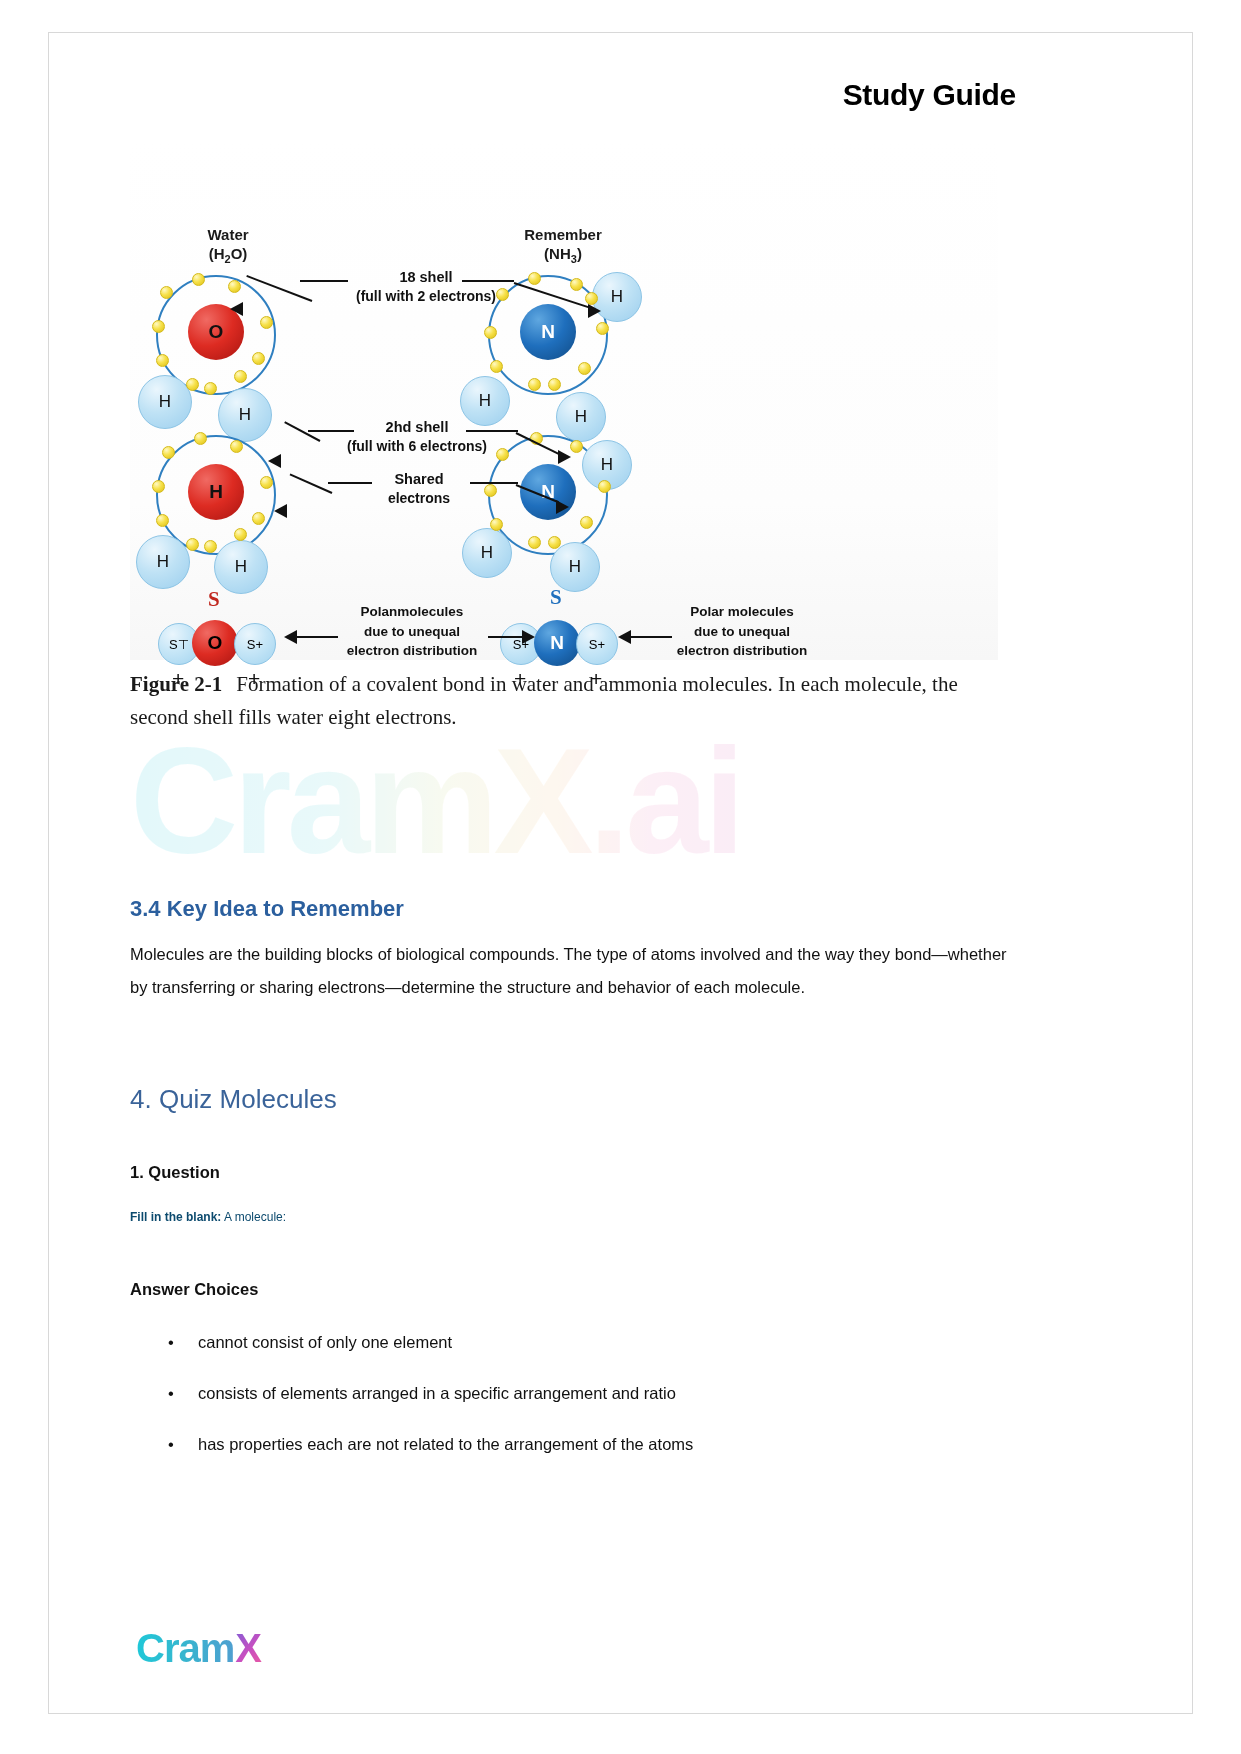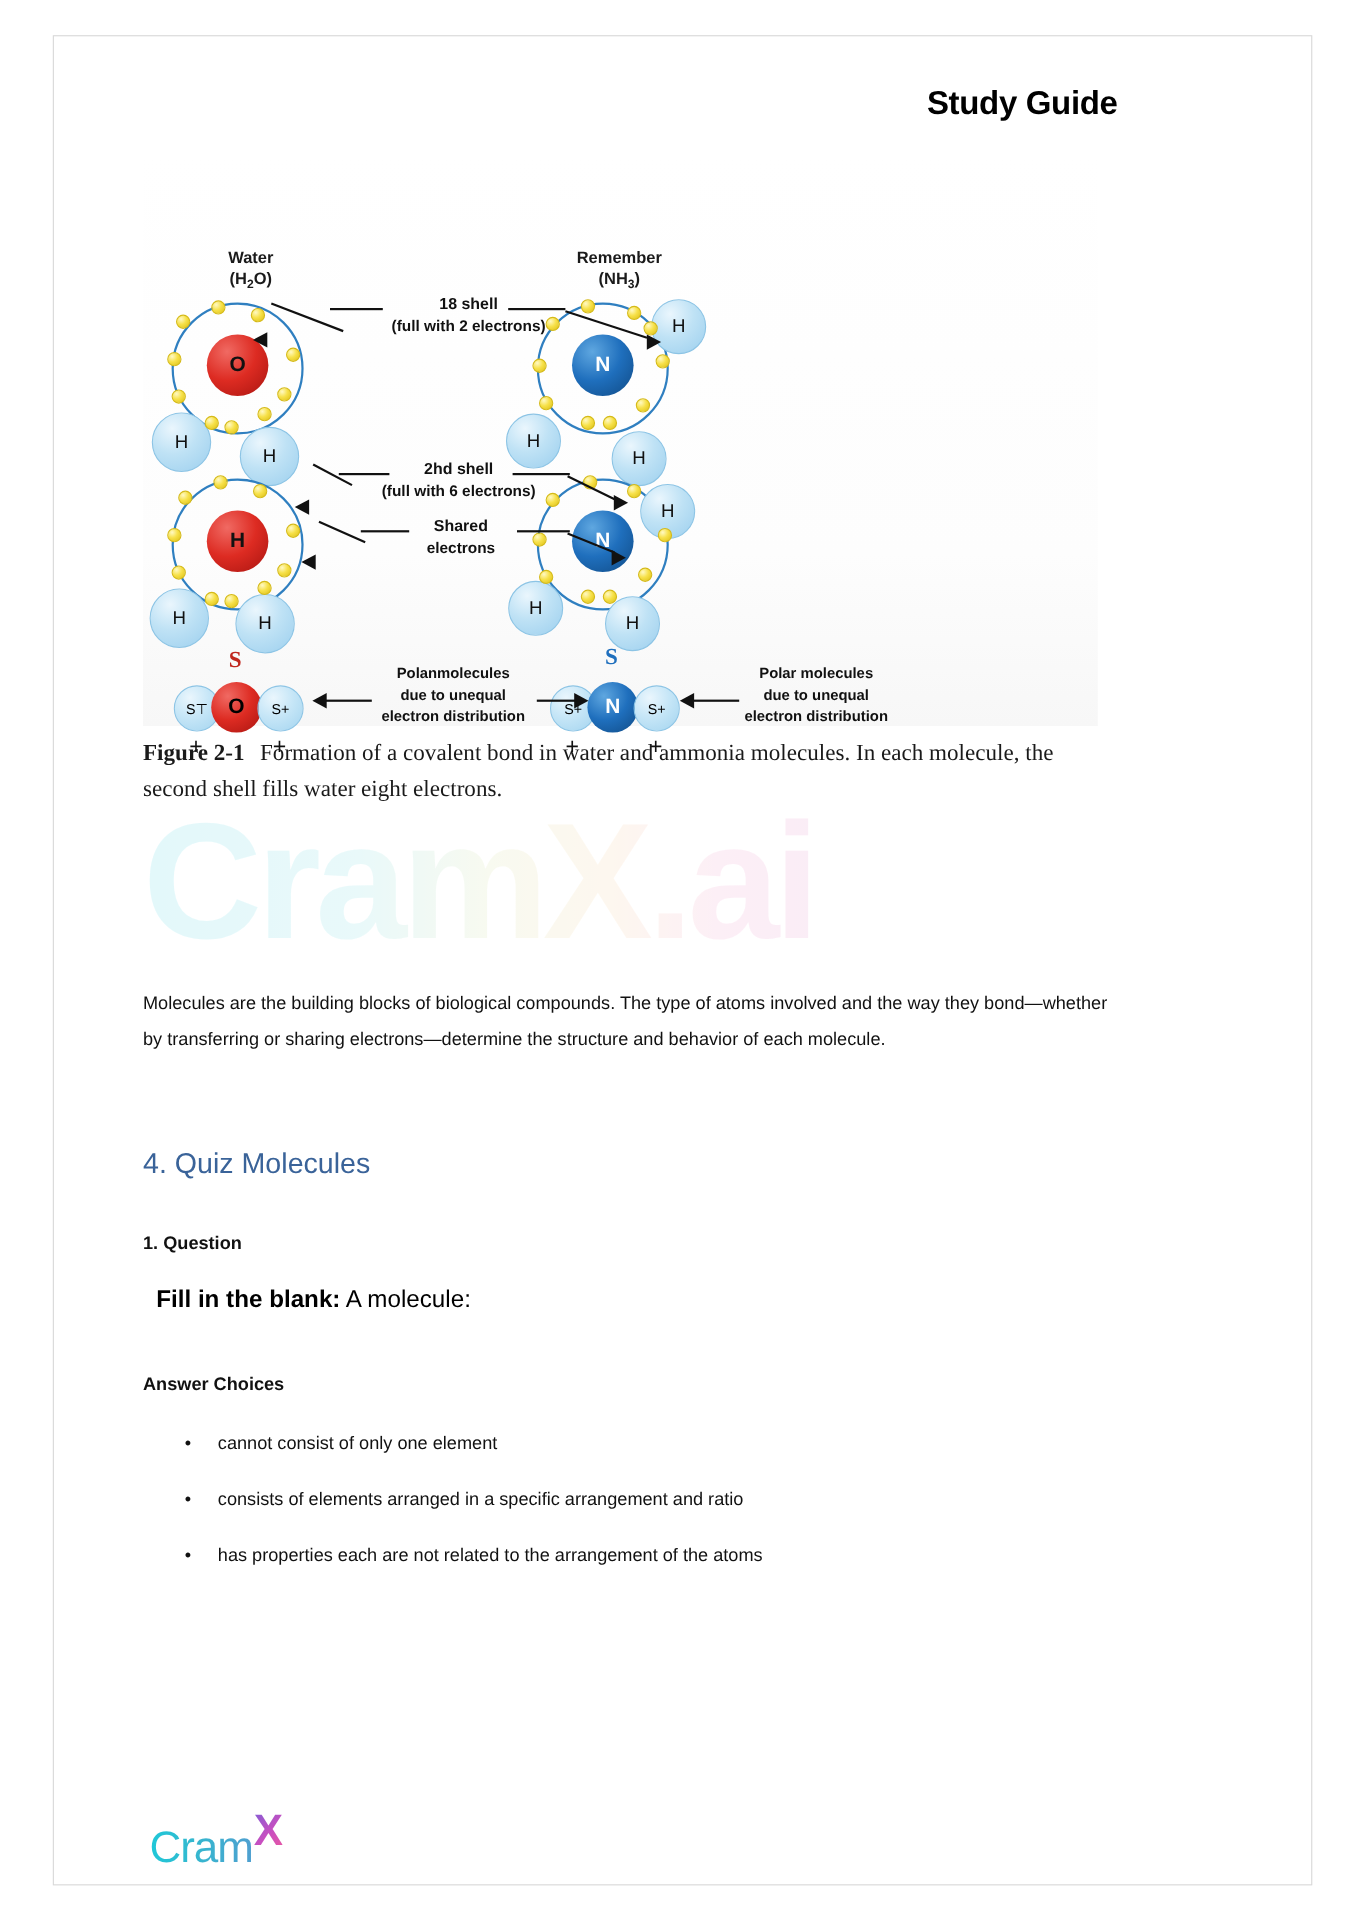--- a/index.html
+++ b/index.html
@@ -257,23 +257,23 @@
     font-family: "Liberation Sans", sans-serif;
   }
   .q-num {
     font-size: 16.5px;
     font-weight: 700;
     color: #111;
     margin: 0;
     font-family: "Liberation Sans", sans-serif;
   }
   .q-text {
-    font-size: 22px;
-    color: #000000;
-    margin: 12px;
+    font-size: 12px;
+    color: #0c4a6e;
+    margin: 0;
     font-family: "Liberation Sans", sans-serif;
   }
   .q-text b { font-weight: 700; }
   .ans-head {
     font-size: 16.5px;
     font-weight: 700;
     color: #111;
     margin: 0;
     font-family: "Liberation Sans", sans-serif;
   }
@@ -296,27 +296,26 @@
   .footer-logo {
     position: absolute;
     left: 136px;
     top: 1626px;
     display: flex;
     align-items: center;
     font-family: "Liberation Sans", sans-serif;
   }
   .logo-cram {
     font-size: 40px;
-    font-weight: 400;
+    font-weight: 700;
     letter-spacing: -1px;
     background: linear-gradient(90deg,#1fc8d8 0%,#35b7cf 45%,#4f9fd0 100%);
     -webkit-background-clip: text;
     background-clip: text;
     color: transparent;
-    margin-top: 32px;
   }
   .logo-x {
     font-size: 40px;
     font-weight: 700;
     margin-left: 1px;
     background: linear-gradient(135deg,#7a5fd8 0%,#c94fc0 55%,#f05a9b 100%);
     -webkit-background-clip: text;
     background-clip: text;
     color: transparent;
   }
@@ -523,20 +522,21 @@
         <div class="arrow-line" style="left:500px; top:496px; width:42px;"></div>
         <div class="arrow-head-left" style="left:488px; top:490px;"></div>
       </div>
 
       <div class="fig-caption">
         <span class="fig-num">Figure 2-1</span><span>Formation of a covalent bond in water and ammonia molecules. In each molecule, the second shell fills water eight electrons.</span>
       </div>
     </div>
 
     <div style="margin-top:96px; position:relative;">
+      <div class="sec-head">3.4 Key Idea to Remember</div>
       <p class="body-text">Molecules are the building blocks of biological compounds. The type of atoms involved and the way they bond—whether by transferring or sharing electrons—determine the structure and behavior of each molecule.</p>
     </div>
 
     <div style="margin-top:80px;">
       <div class="quiz-head">4. Quiz Molecules</div>
 
       <div style="margin-top:48px;">
         <div class="q-num">1. Question</div>
       </div>
 

